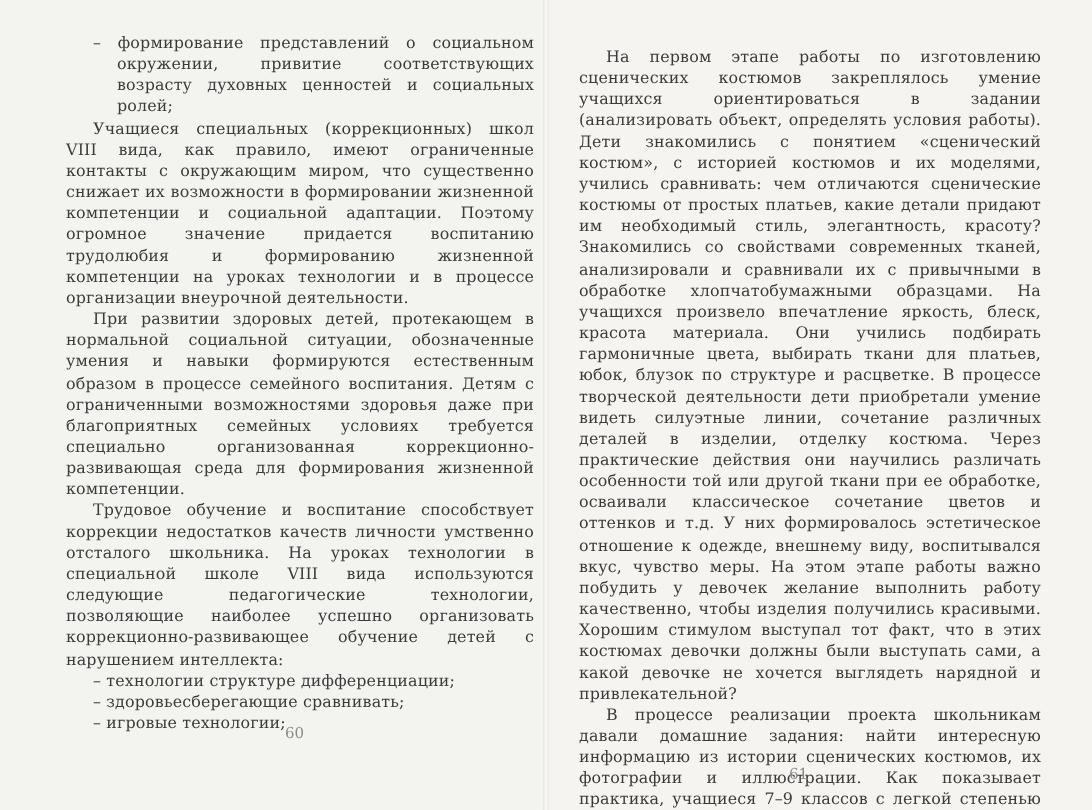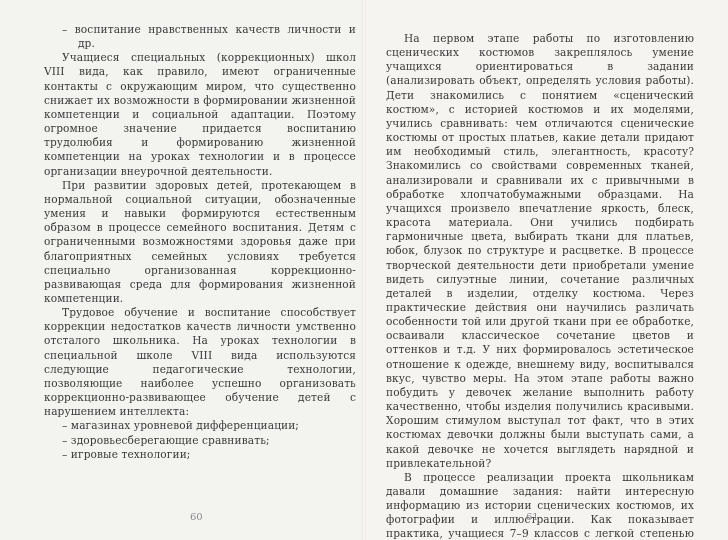--- a/index.html
+++ b/index.html
@@ -10,33 +10,33 @@
   .right{left:364px;width:364px;background:#f5f4f0;}
   .gutter{position:absolute;left:362px;top:0;width:4px;height:540px;
           background:linear-gradient(90deg,#e6e5e0,#fafaf7,#e8e7e2);}
   .col{position:absolute;font-size:10.6px;line-height:14.15px;text-align:justify;letter-spacing:0.1px;}
   .left .col{left:44px;top:22px;width:312px;}
   .right .col{left:22px;top:31px;width:308px;}
   p{margin:0;text-indent:18px;}
   .li{margin:0;padding-left:34px;text-indent:-16px;}
   .num{margin:0;text-indent:0;padding-left:18px;}
   .pgnum{position:absolute;font-size:10px;color:#8a8a8a;}
-  .left .pgnum{left:190px;top:511px;}
+  .left .pgnum{left:190px;top:484px;}
   .right .pgnum{left:162px;top:511px;}
 </style>
 </head>
 <body>
 
 <div class="page left">
   <div class="col">
-    <div class="li">– воспитание нравственных качеств личности и др.</div>
+    <div class="li">– формирование представлений о социальном окружении, привитие соответствующих возрасту духовных ценностей и социальных ролей;</div>
     <p>Учащиеся специальных (коррекционных) школ VIII вида, как правило, имеют ограниченные контакты с окружающим миром, что существенно снижает их возможности в формировании жизненной компетенции и социальной адаптации. Поэтому огромное значение придается воспитанию трудолюбия и формированию жизненной компетенции на уроках технологии и в процессе организации внеурочной деятельности.</p>
     <p>При развитии здоровых детей, протекающем в нормальной социальной ситуации, обозначенные умения и навыки формируются естественным образом в процессе семейного воспитания. Детям с ограниченными возможностями здоровья даже при благоприятных семейных условиях требуется специально организованная коррекционно-развивающая среда для формирования жизненной компетенции.</p>
     <p>Трудовое обучение и воспитание способствует коррекции недостатков качеств личности умственно отсталого школьника. На уроках технологии в специальной школе VIII вида используются следующие педагогические технологии, позволяющие наиболее успешно организовать коррекционно-развивающее обучение детей с нарушением интеллекта:</p>
-    <div class="li">– магазинах уровневой дифференциации;</div>
+    <div class="li">– технологии структуре дифференциации;</div>
     <div class="li">– здоровьесберегающие сравнивать;</div>
     <div class="li">– игровые технологии;</div>
 
   </div>
   <div class="pgnum">60</div>
 </div>
 
 <div class="page right">
   <div class="col">
     <p>На первом этапе работы по изготовлению сценических костюмов закреплялось умение учащихся ориентироваться в задании (анализировать объект, определять условия работы). Дети знакомились с понятием «сценический костюм», с историей костюмов и их моделями, учились сравнивать: чем отличаются сценические костюмы от простых платьев, какие детали придают им необходимый стиль, элегантность, красоту? Знакомились со свойствами современных тканей, анализировали и сравнивали их с привычными в обработке хлопчатобумажными образцами. На учащихся произвело впечатление яркость, блеск, красота материала. Они учились подбирать гармоничные цвета, выбирать ткани для платьев, юбок, блузок по структуре и расцветке. В процессе творческой деятельности дети приобретали умение видеть силуэтные линии, сочетание различных деталей в изделии, отделку костюма. Через практические действия они научились различать особенности той или другой ткани при ее обработке, осваивали классическое сочетание цветов и оттенков и т.д. У них формировалось эстетическое отношение к одежде, внешнему виду, воспитывался вкус, чувство меры. На этом этапе работы важно побудить у девочек желание выполнить работу качественно, чтобы изделия получились красивыми. Хорошим стимулом выступал тот факт, что в этих костюмах девочки должны были выступать сами, а какой девочке не хочется выглядеть нарядной и привлекательной?</p>

